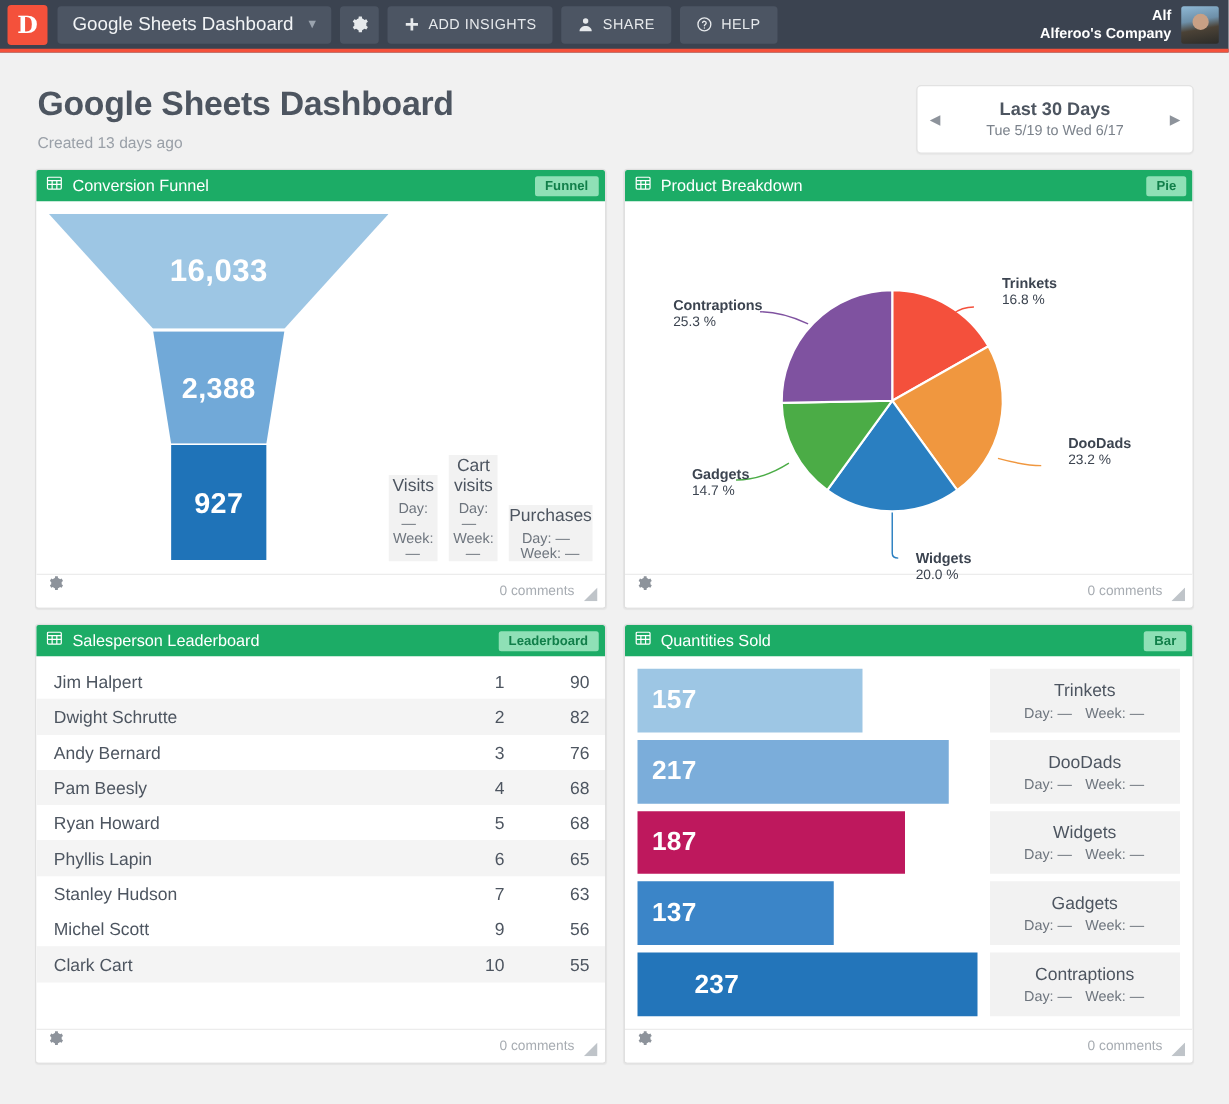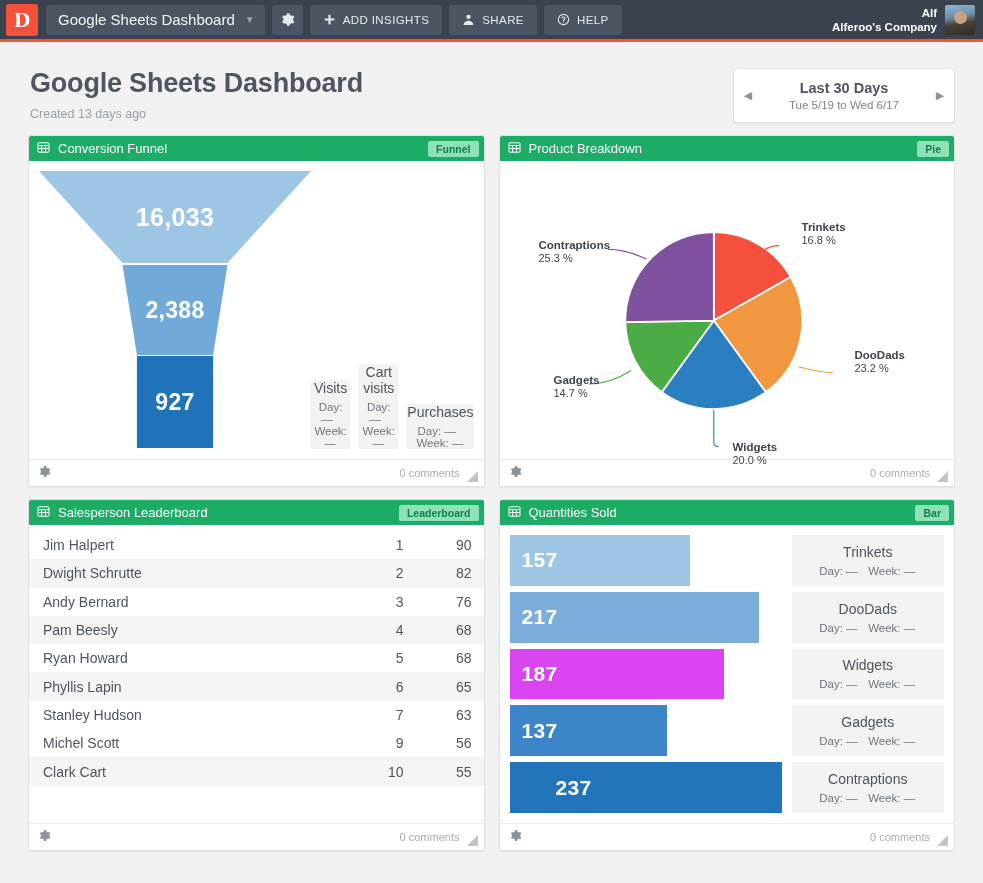--- a/index.html
+++ b/index.html
@@ -131,21 +131,21 @@
   .card-title { font-size: 13px; font-weight: normal; flex: 1 1 auto; }
   .card-badge {
     background: #8fe0b6; color: #117f4a;
     font-size: 10.5px; font-weight: bold;
     padding: 2px 8px; border-radius: 2px;
     white-space: nowrap;
   }
   .card-body { flex: 1 1 auto; padding: 10px; position: relative; }
   .card-foot {
     height: 27px; border-top: 1px solid #ececec;
-    display: flex; align-items: center; justify-content: space-between;
+    display: flex; justify-content: space-between;
     padding: 0 6px 0 9px;
     background: #fff;
   }
   .comments { font-size: 11px; color: #a7acb2; }
   .foot-right { display: flex; align-items: center; gap: 7px; }
   .resize-grip { width: 11px; height: 11px; }
 
   
   .funnel-wrap { display: flex; height: 278px; }
   .funnel-left { flex: 0 0 272px; position: relative; }
@@ -533,21 +533,21 @@
             <div class="bar" style="width: 66.2%; background: rgb(157, 198, 228);">
               <span>157</span>
             </div>
           </div>
           <div class="bar-row">
             <div class="bar" style="width: 91.6%; background: rgb(123, 173, 218);">
               <span>217</span>
             </div>
           </div>
           <div class="bar-row">
-            <div class="bar" style="width: 78.9%; background: #d946ef;">
+            <div class="bar" style="width: 78.9%; background: #be185d;">
               <span>187</span>
             </div>
           </div>
           <div class="bar-row">
             <div class="bar" style="width: 57.8%; background: rgb(59, 133, 200);">
               <span>137</span>
             </div>
           </div>
           <div class="bar-row">
             <div class="bar" style="width:100%;background:#2375ba;padding-left:46px;">

